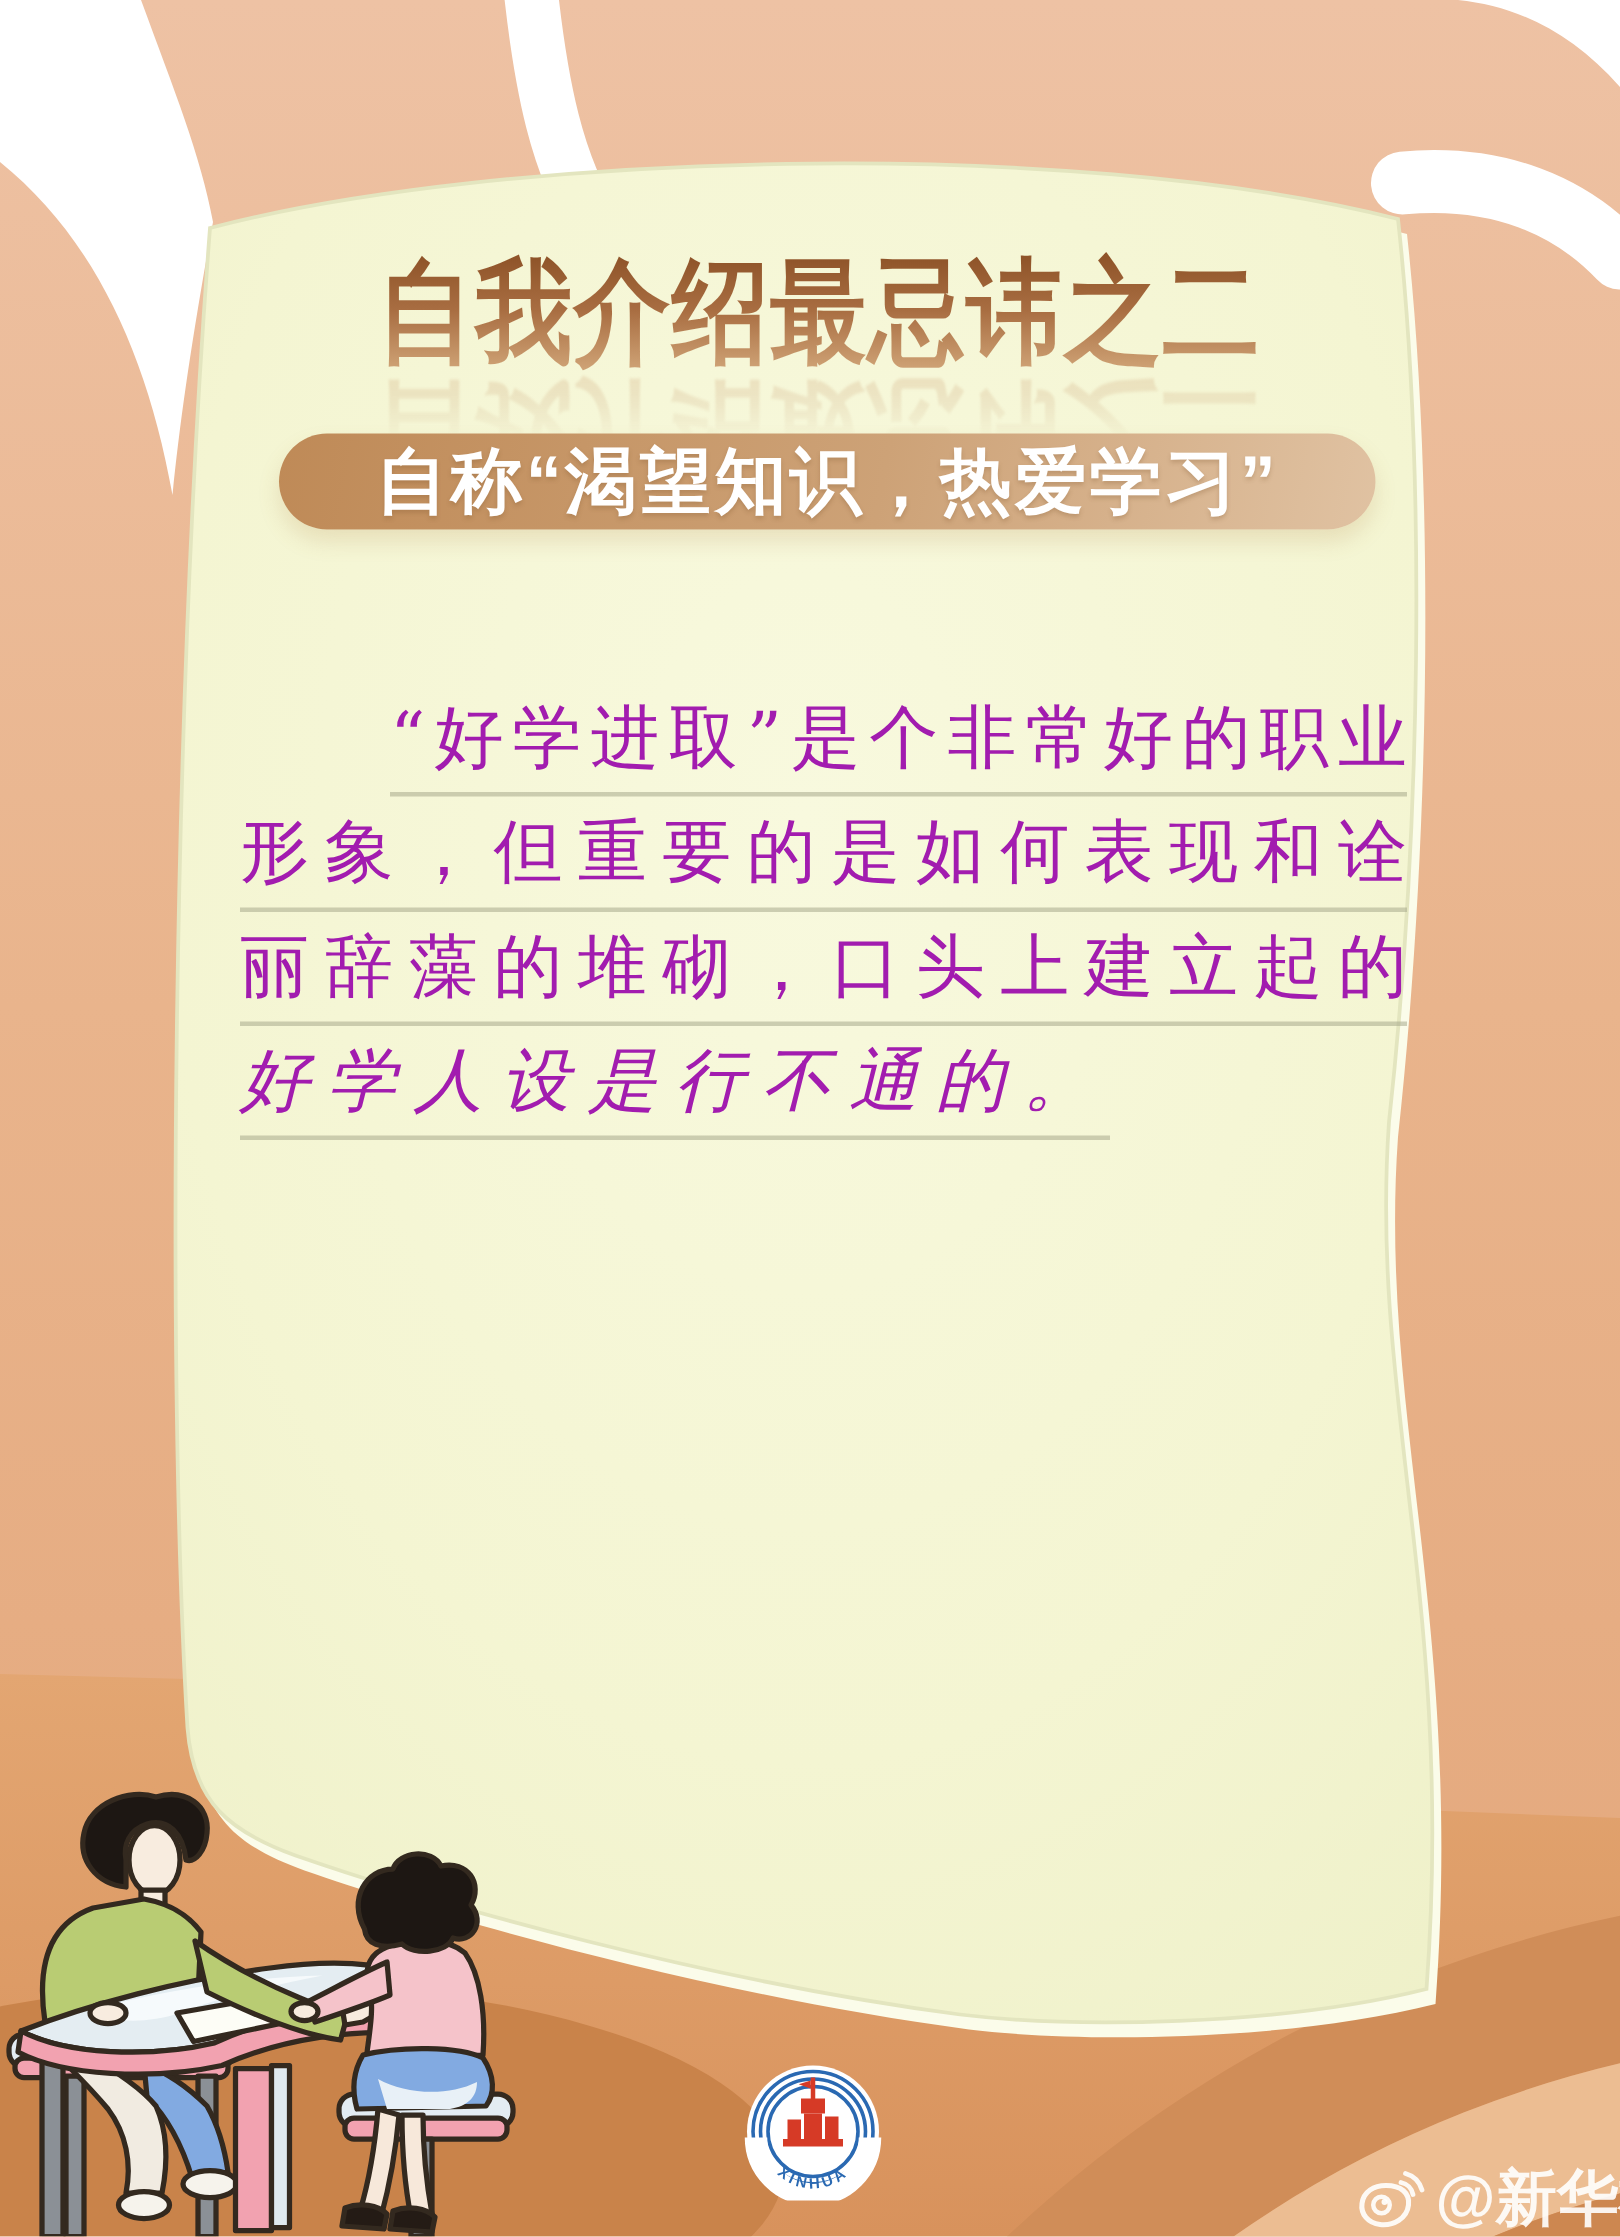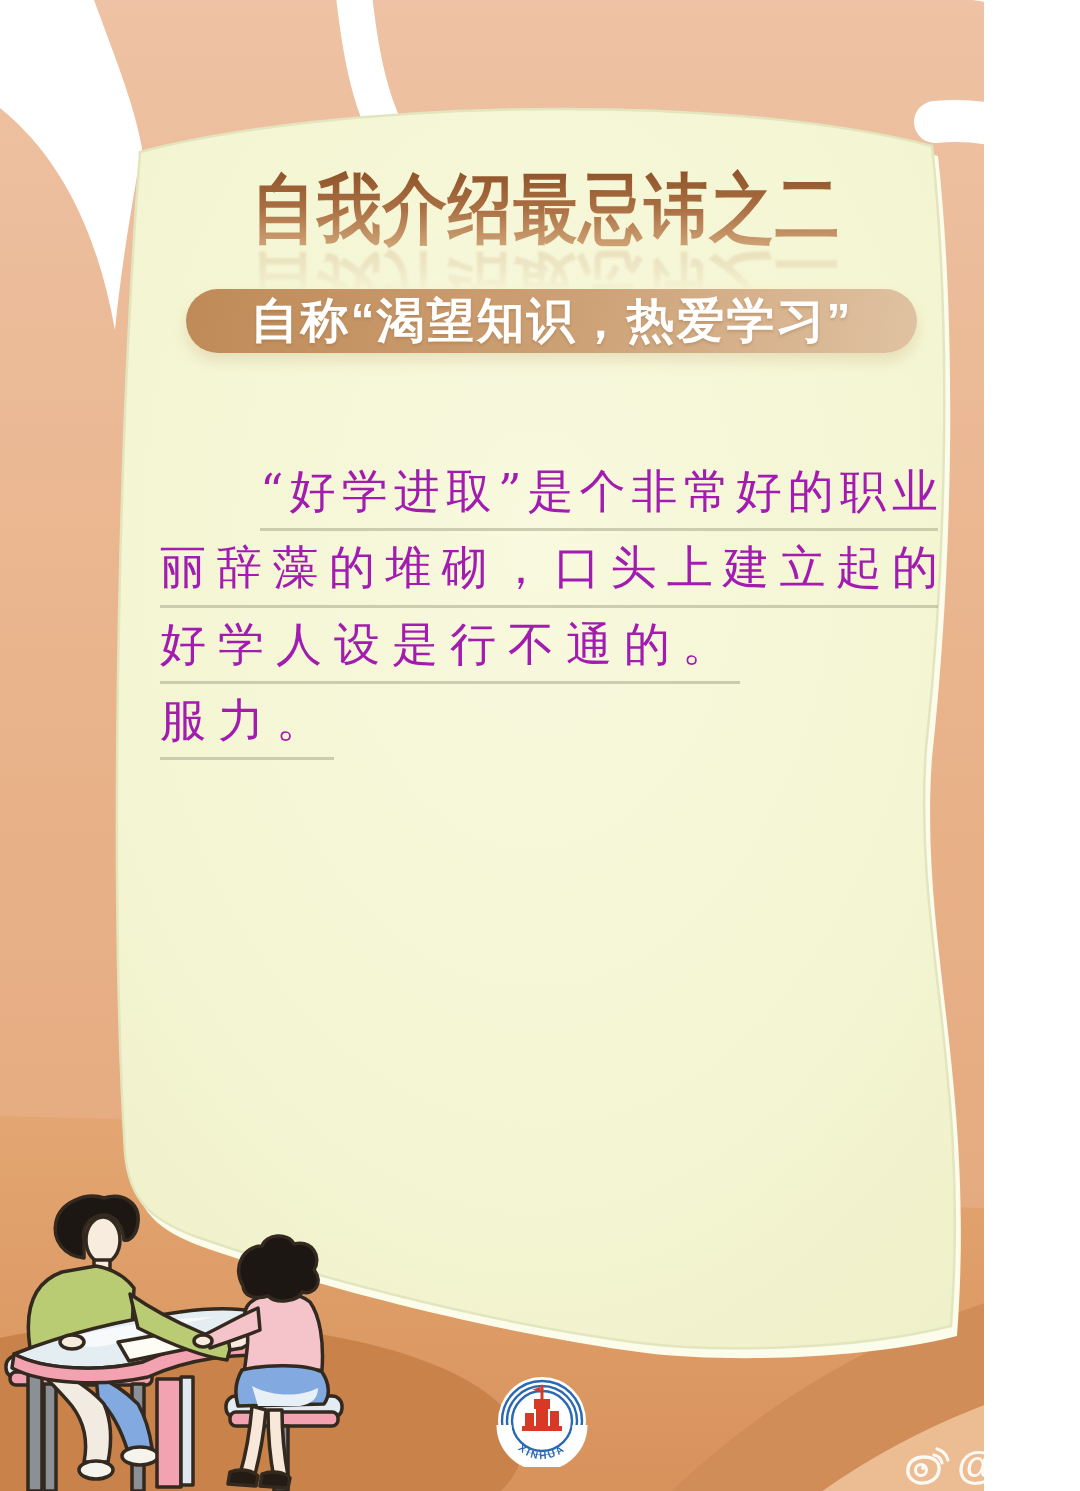--- a/index.html
+++ b/index.html
@@ -1,17 +1,17 @@
 <!DOCTYPE html>
 <html><head>
 <meta charset="utf-8">
 <style>
   html,body{margin:0;padding:0;background:#fff;}
   .stage{
-    position:relative;width:984px;height:1491px;overflow:hidden;
+    position:relative;width:1080px;height:1491px;overflow:hidden;
     font-family:"Liberation Sans", sans-serif;
   }
   .stage svg.bg{position:absolute;left:0;top:0;}
   
   .title{
     position:absolute;left:546px;top:168px;white-space:nowrap;
     font-size:76px;font-weight:900;letter-spacing:1px;line-height:1.08;
     transform:translateX(-50%) scaleX(0.85);
     background:linear-gradient(180deg,#8f5429 4%,#a96e42 48%,#cfa376 96%);
     -webkit-background-clip:text;background-clip:text;
@@ -37,21 +37,21 @@
     position:absolute;left:160px;top:464px;width:778px;
     font-family:"DejaVu Serif","Liberation Serif",serif;
     font-size:46px;color:#a21caf;line-height:1.18;
   }
   .line{
     display:block;border-bottom:3px solid rgba(168,170,140,.55);
     padding-bottom:10px;margin-bottom:9px;
   }
   .line.full{text-align:justify;text-align-last:justify;text-justify:inter-character;}
   .line.ind{margin-left:100px;}
-  .line.short{width:fit-content;letter-spacing:12px;}
+  .line.short{width:fit-content;letter-spacing:12px;font-style:italic;}
   
   .illu{position:absolute;left:0;top:1190px;}
   .logo{position:absolute;left:496px;top:1375px;}
   .watermark{
     position:absolute;left:904px;top:1438px;display:flex;align-items:center;gap:7px;
     color:rgba(255,255,255,.9);font-size:41px;font-weight:600;white-space:nowrap;
   }
 </style>
 </head>
 <body>
@@ -104,23 +104,23 @@
     </g>
   </svg>
 
   <div class="title">自我介绍最忌讳之二</div>
   <div class="title reflection">自我介绍最忌讳之二</div>
 
   <div class="banner">自称“渴望知识，热爱学习”</div>
 
   <div class="bodytext">
     <div class="line full ind">“好学进取”是个非常好的职业</div>
+    <div class="line full">形象，但重要的是如何表现和诠</div>
     <div class="line full">丽辞藻的堆砌，口头上建立起的</div>
     <div class="line short">好学人设是行不通的。</div>
-    <div class="line short">服力。</div>
   </div>
 
   <svg class="illu" width="500" height="301" viewBox="0 0 500 301" stroke-linejoin="round" stroke-linecap="round">
 
     <g stroke="#33291f" stroke-width="3.5">
       <rect x="6" y="166" width="150" height="22" rx="10" fill="#e3ecf2"></rect>
       <rect x="10" y="182" width="142" height="13" rx="6" fill="#f2a2b0"></rect>
       <rect x="44" y="194" width="12" height="107" fill="#8b9096"></rect>
       <rect x="132" y="194" width="12" height="107" fill="#8b9096"></rect>
     </g>

